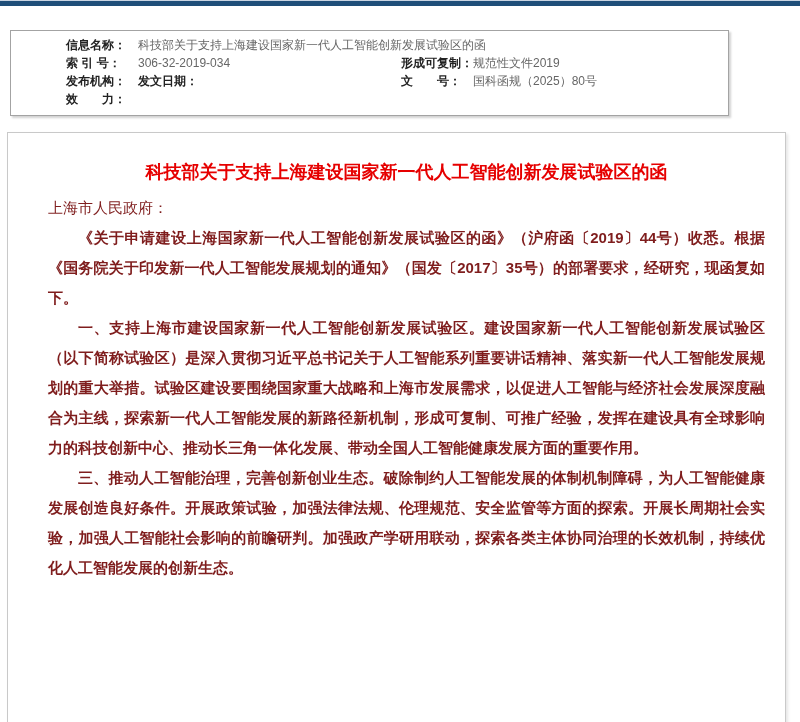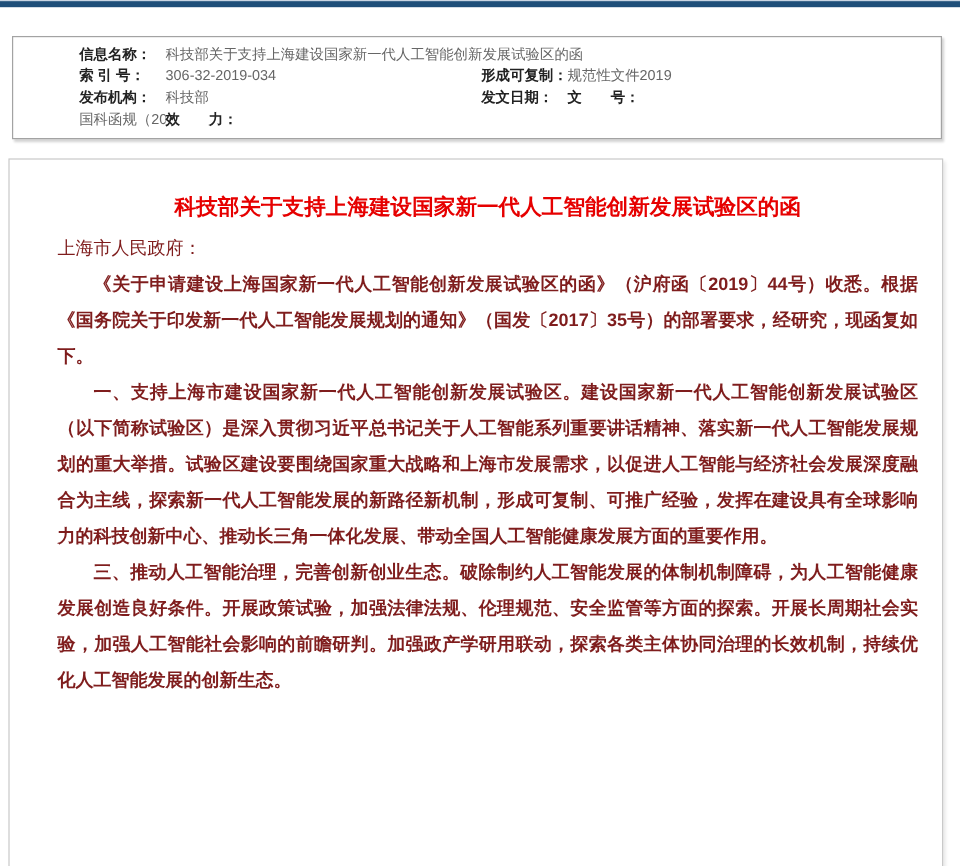--- a/index.html
+++ b/index.html
@@ -10,21 +10,21 @@
     font-family: "Liberation Sans", sans-serif;
   }
   .top-bar {
     width: 100%; height: 6px;
     background: #1f4e79;
     border-top: 1px solid #c9d4e2;
   }
   
   .info-card {
     margin: 24px 15px 0 10px;
-    width: 775px;
+    width: 719px;
     border: 1px solid #a3a3a3;
     box-shadow: 2px 2px 2px rgba(0,0,0,0.18);
     background: #ffffff;
     padding: 6px 10px 7px 55px;
   }
   .info-grid {
     display: grid;
     grid-template-columns: 72px 263px 72px auto;
     font-size: 12px;
     line-height: 17px;
@@ -85,21 +85,20 @@
 
     <div class="info-label">信息名称：</div>
     <div class="info-value span3">科技部关于支持上海建设国家新一代人工智能创新发展试验区的函</div>
 
     <div class="info-label">索 引 号：</div>
     <div class="info-value">306-32-2019-034</div>
     <div class="info-label">形成可复制：</div>
     <div class="info-value">规范性文件2019</div>
 
     <div class="info-label">发布机构：</div>
-    <div class="info-value">科技部</div>
     <div class="info-label">发文日期：</div>
 
     <div class="info-label">文　　号：</div>
     <div class="info-value">国科函规（2025）80号</div>
     <div class="info-label">效　　力：</div>
     <div class="info-value"></div>
   </div>
 </div>
 
 <div class="doc-card">

